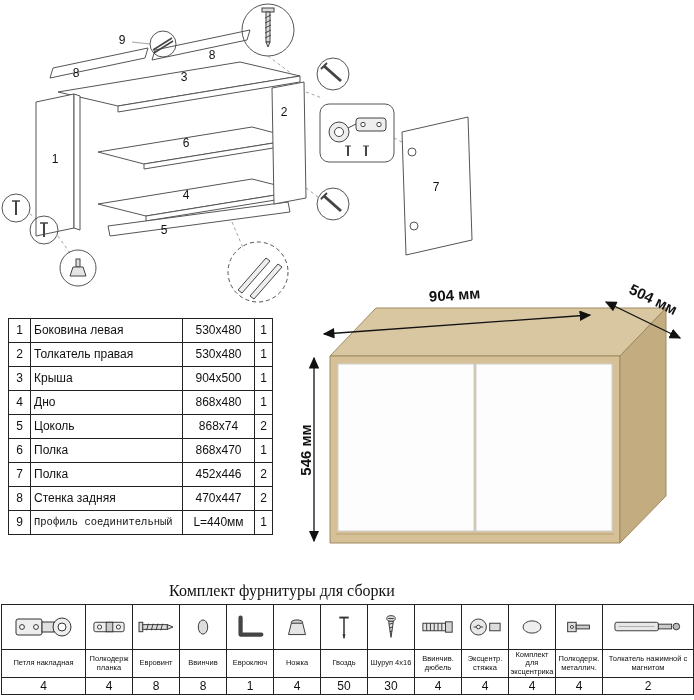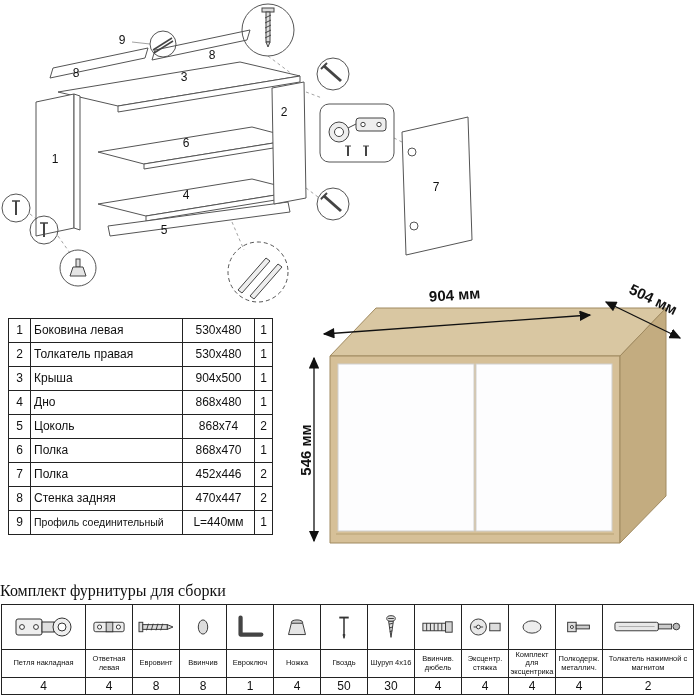--- a/index.html
+++ b/index.html
@@ -10,27 +10,27 @@
   
   .diagram { position:absolute; left:0; top:0; }
   .diagram text { font-family:"Liberation Sans", sans-serif; font-size:12px; fill:#111; }
   
   .parts-table { position:absolute; left:8px; top:318px; border-collapse:collapse; table-layout:fixed; }
   .parts-table td {
     border:1px solid #222; height:15px; line-height:15px; font-size:12px;
     padding:4px 3px; white-space:nowrap; overflow:hidden;
   }
   .parts-table td.c-num, .parts-table td.c-size, .parts-table td.c-qty { text-align:center; padding:0 1px; }
-  .parts-table tr:last-child td.c-name { font-size:10.5px; }
+  .parts-table tr:last-child td.c-name { font-size:10.5px;font-family:Liberation Mono, monospace; }
   
   .product { position:absolute; left:300px; top:278px; }
   .product text { font-family:"Liberation Sans", sans-serif; font-size:15px; font-weight:bold; fill:#111; }
   
   .hw-title {
-    position:absolute; left:0; top:582px; width:564px; 
+    position:absolute; left:0; top:582px; width:564px; text-align:center;
     font-family:"Liberation Serif", serif; font-size:16px; color:#111;
   }
   .hw-table { position:absolute; left:1px; top:604px; width:692px; border-collapse:collapse; table-layout:fixed; }
   .hw-table td { border:1px solid #222; text-align:center; vertical-align:middle; padding:0; overflow:hidden; }
   .hw-icon-row td { height:44px; }
   .hw-icon-row svg { display:inline-block; vertical-align:middle; }
   .hw-name-row td { height:24px; font-size:7.5px; line-height:1.12; padding:1px; }
   .hw-qty-row td { height:16px; font-size:12px; }
 </style>
 </head>
@@ -394,21 +394,21 @@
               <rect x="4" y="13" width="46" height="9" rx="2"></rect>
               <line x1="8" y1="17.5" x2="46" y2="17.5" stroke="#aaa"></line>
               <rect x="50" y="15" width="14" height="5" fill="#ccc"></rect>
               <circle cx="69" cy="17.5" r="3.5" fill="#bbb"></circle>
             </g>
           </svg>
         </td>
       </tr>
       <tr class="hw-name-row">
         <td>Петля накладная</td>
-        <td>Ответная левая</td>
+        <td>Полкодерж планка</td>
         <td>Евровинт</td>
         <td>Ввинчив</td>
         <td>Евроключ</td>
         <td>Ножка</td>
         <td>Гвоздь</td>
         <td>Шуруп 4x16</td>
         <td>Ввинчив. дюбель</td>
         <td>Эксцентр. стяжка</td>
         <td>Комплект для эксцентрика</td>
         <td>Полкодерж. металлич.</td>

